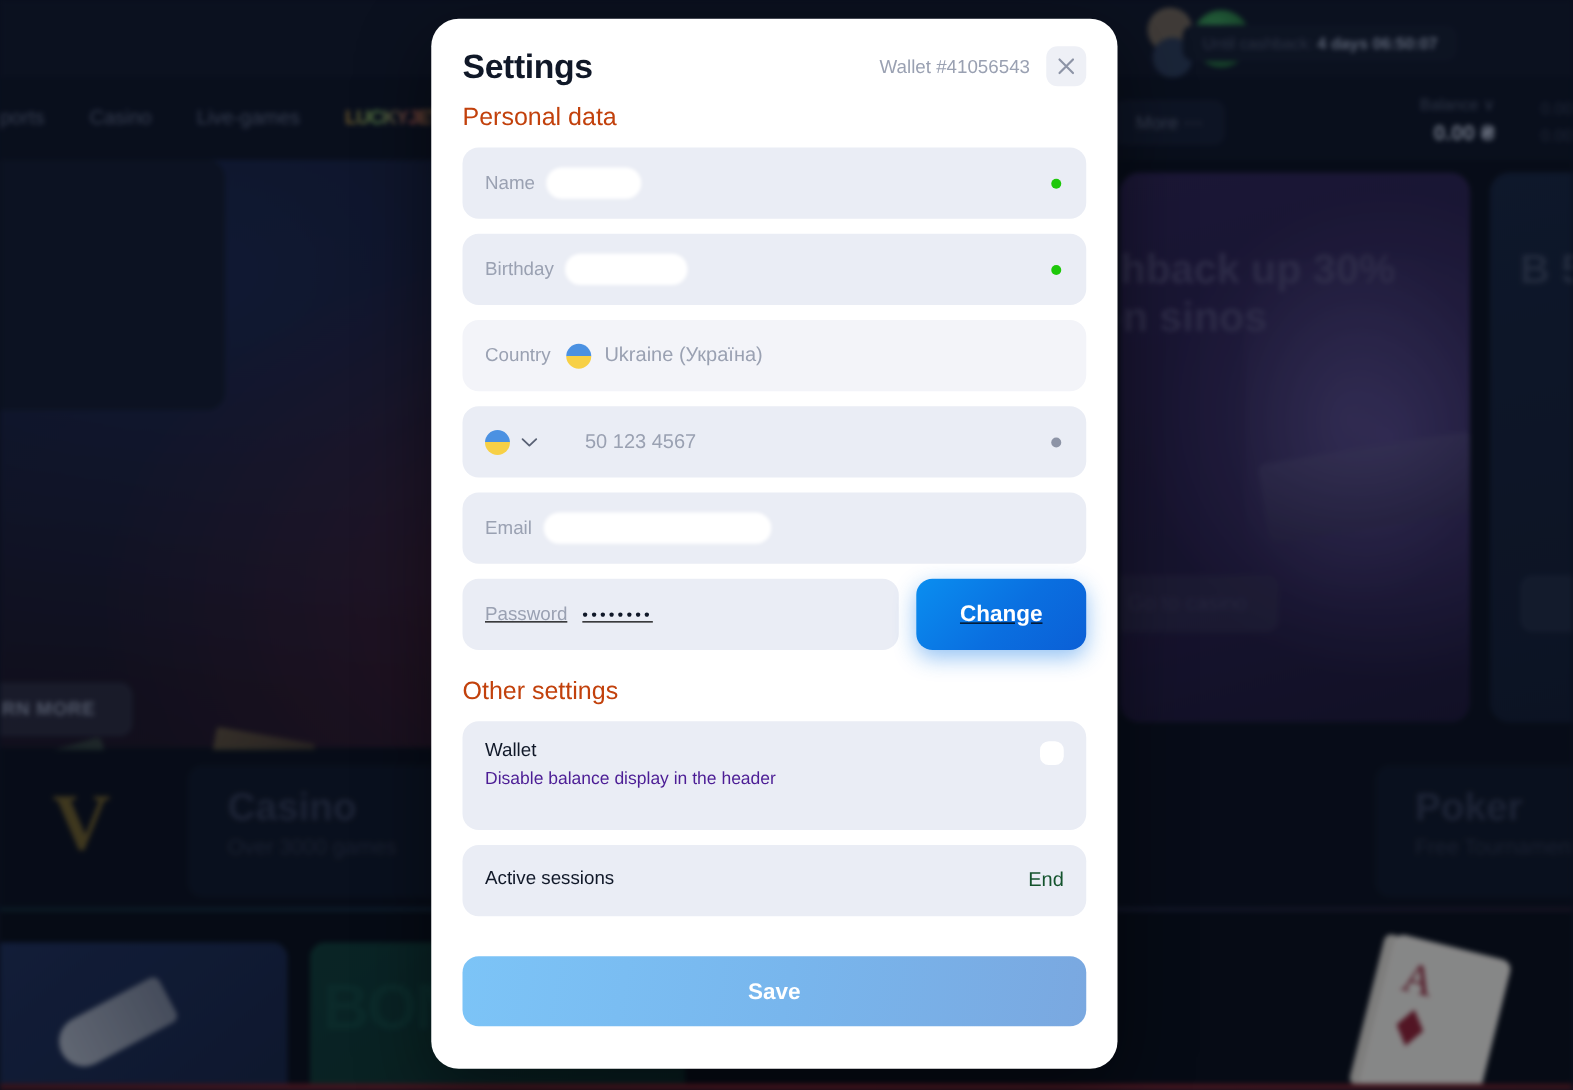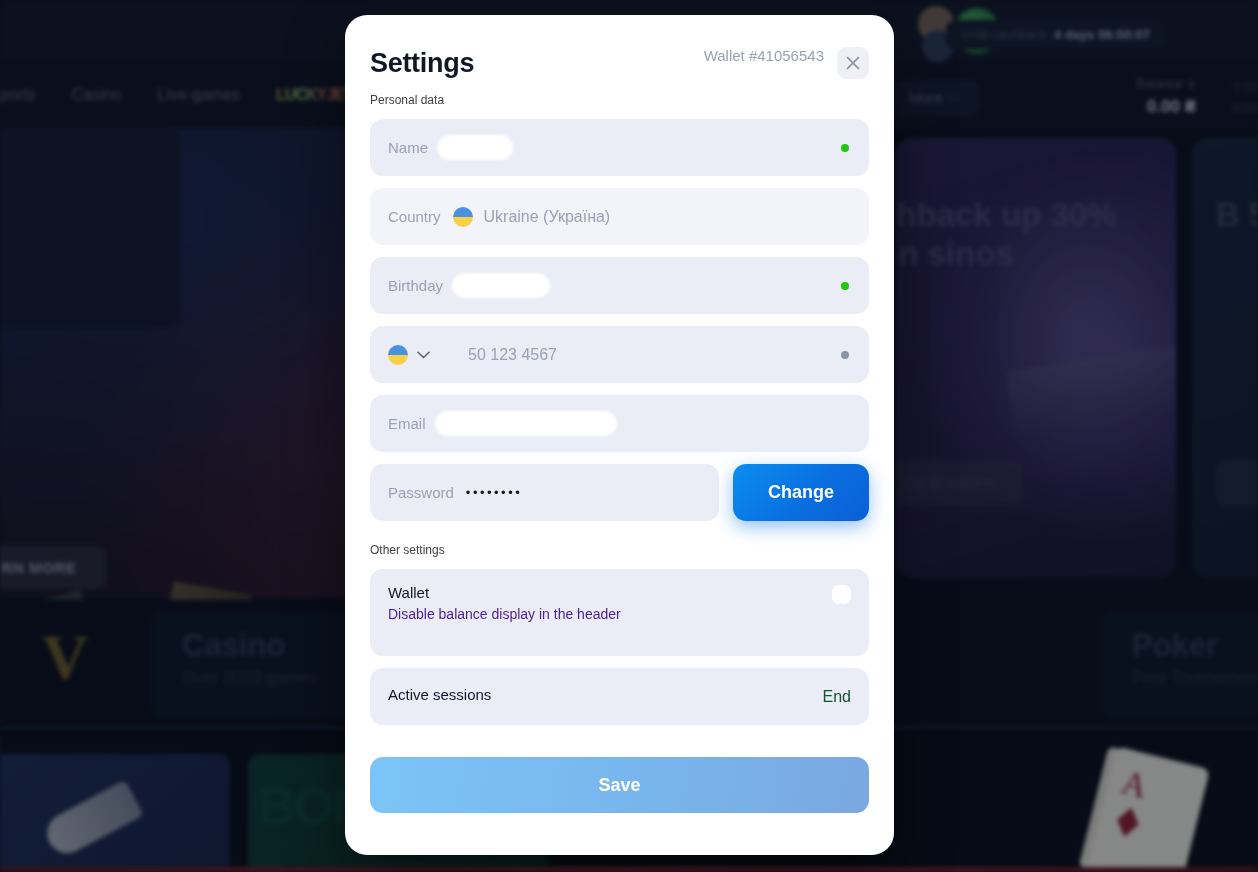--- a/index.html
+++ b/index.html
@@ -200,39 +200,39 @@
   }
 
   .dim { position: absolute; inset: 0; background: rgba(8,12,24,.30); }
 
   
   .modal {
     position: absolute; left: 345px; top: 15px;
     width: 549px; height: 840px;
     background: #ffffff; border-radius: 22px;
     box-shadow: 0 18px 60px rgba(0,0,0,.45);
-    padding: 26px 25px 0 25px;
+    padding: 16px 25px 0 25px;
   }
   .modal-head {
     display: flex; align-items: center; justify-content: space-between;
     height: 44px;
   }
   .modal-title {
     font-size: 27px; font-weight: bold; color: #101828; letter-spacing: -.3px;
   }
-  .head-right { display: flex; gap: 13px; }
+  .head-right { display: flex; align-items: center; gap: 13px; }
   .wallet-id { color: #9aa1b2; font-size: 15px; }
   .close-btn {
     width: 32px; height: 32px; border-radius: 9px;
     background: #eef0f6; border: none; cursor: pointer;
     display: flex; align-items: center; justify-content: center;
     color: #8d94a6;
   }
   .section-label {
-    color: #404040; font-size: 12px; margin-top: 8px; margin-bottom: 12px;
+    color: #c2410c; font-size: 20px; margin-top: 8px; margin-bottom: 12px;
   }
 
   .field {
     position: relative;
     height: 57px; border-radius: 13px;
     background: #eaedf5;
     display: flex; align-items: center; padding: 0 18px;
     margin-bottom: 12px;
   }
   .field.light { background: #f3f4f9; }
@@ -251,21 +251,21 @@
 
   .flag-circle {
     width: 20px; height: 20px; border-radius: 50%; overflow: hidden;
     background: linear-gradient(180deg,#4b91e2 0 50%, #f7d046 50% 100%);
     flex: 0 0 auto;
   }
   .chev {
     margin-left: 9px; color: #5a6275; display: flex; align-items: center;
   }
 
-  .pw-row { display: flex; gap: 14px; margin-bottom: 12px; align-items: stretch; }
+  .pw-row { display: flex; gap: 14px; margin-bottom: 12px; align-items: stretch; text-decoration: underline; }
   .pw-field {
     flex: 1; height: 57px; border-radius: 13px; background: #eaedf5;
     display: flex; align-items: center; padding: 0 18px;
   }
   .pw-dots { color: #101828; font-size: 13px; letter-spacing: 2.5px; }
   .change-btn {
     width: 136px; height: 57px; border: none; cursor: pointer;
     border-radius: 13px; color: #fff; font-size: 18px; font-weight: bold;
     background: linear-gradient(135deg,#0a8ef0 0%, #0a6fe0 55%, #0b5fd6 100%);
     box-shadow: 0 6px 18px rgba(16,120,230,.45);
@@ -423,31 +423,31 @@
   <div class="section-label">Personal data</div>
 
   
   <div class="field">
     <span class="field-label">Name</span>
     <span class="redact" style="width:70px;"></span>
     <span class="dot-ok"></span>
   </div>
 
   
+  <div class="field">
+    <span class="field-label">Birthday</span>
+    <span class="redact" style="width:92px;"></span>
+    <span class="dot-ok"></span>
+  </div>
+
+  
   <div class="field light">
     <span class="field-label">Country</span>
     <span class="flag-circle"></span>
     <span class="field-placeholder" style="margin-left:11px;">Ukraine (Україна)</span>
-  </div>
-
-  
-  <div class="field">
-    <span class="field-label">Birthday</span>
-    <span class="redact" style="width:92px;"></span>
-    <span class="dot-ok"></span>
   </div>
 
   
   <div class="field">
     <span class="flag-circle"></span>
     <span class="chev">
       <svg width="13" height="8" viewBox="0 0 13 8">
         <path d="M1 1.3 L6.5 6.5 L12 1.3" fill="none" stroke="currentColor" stroke-width="1.5" stroke-linecap="round" stroke-linejoin="round"></path>
       </svg>
     </span>

